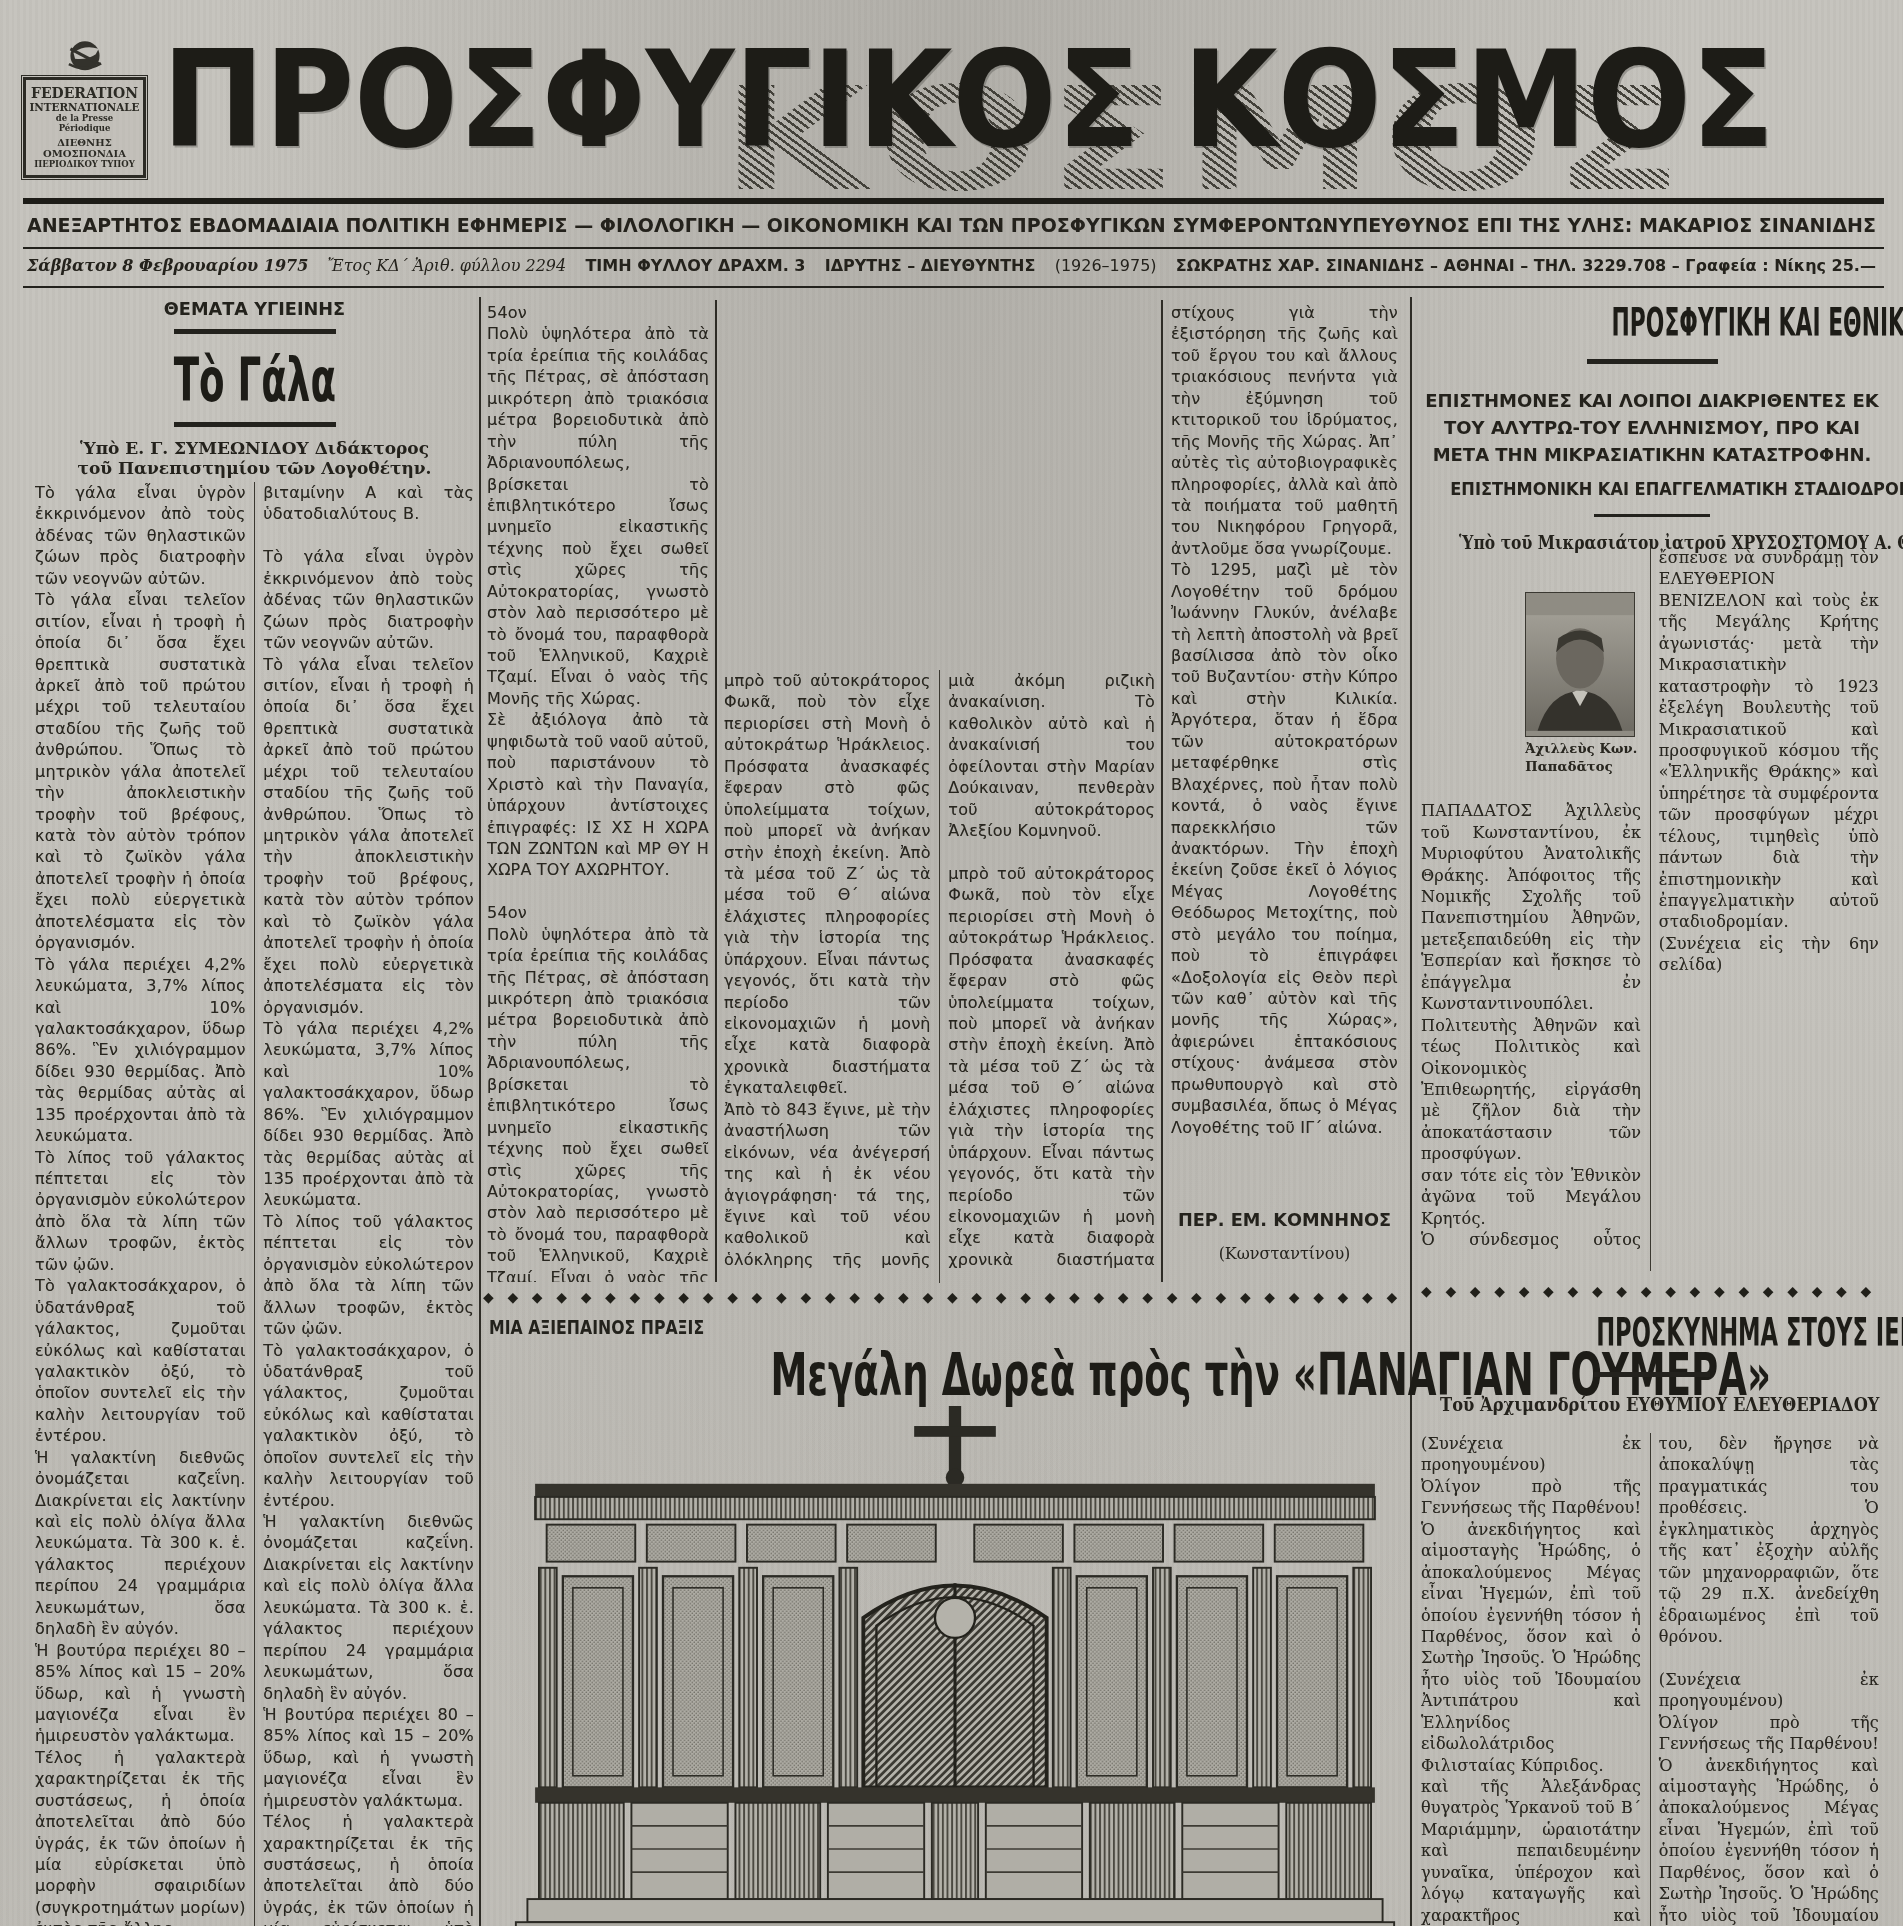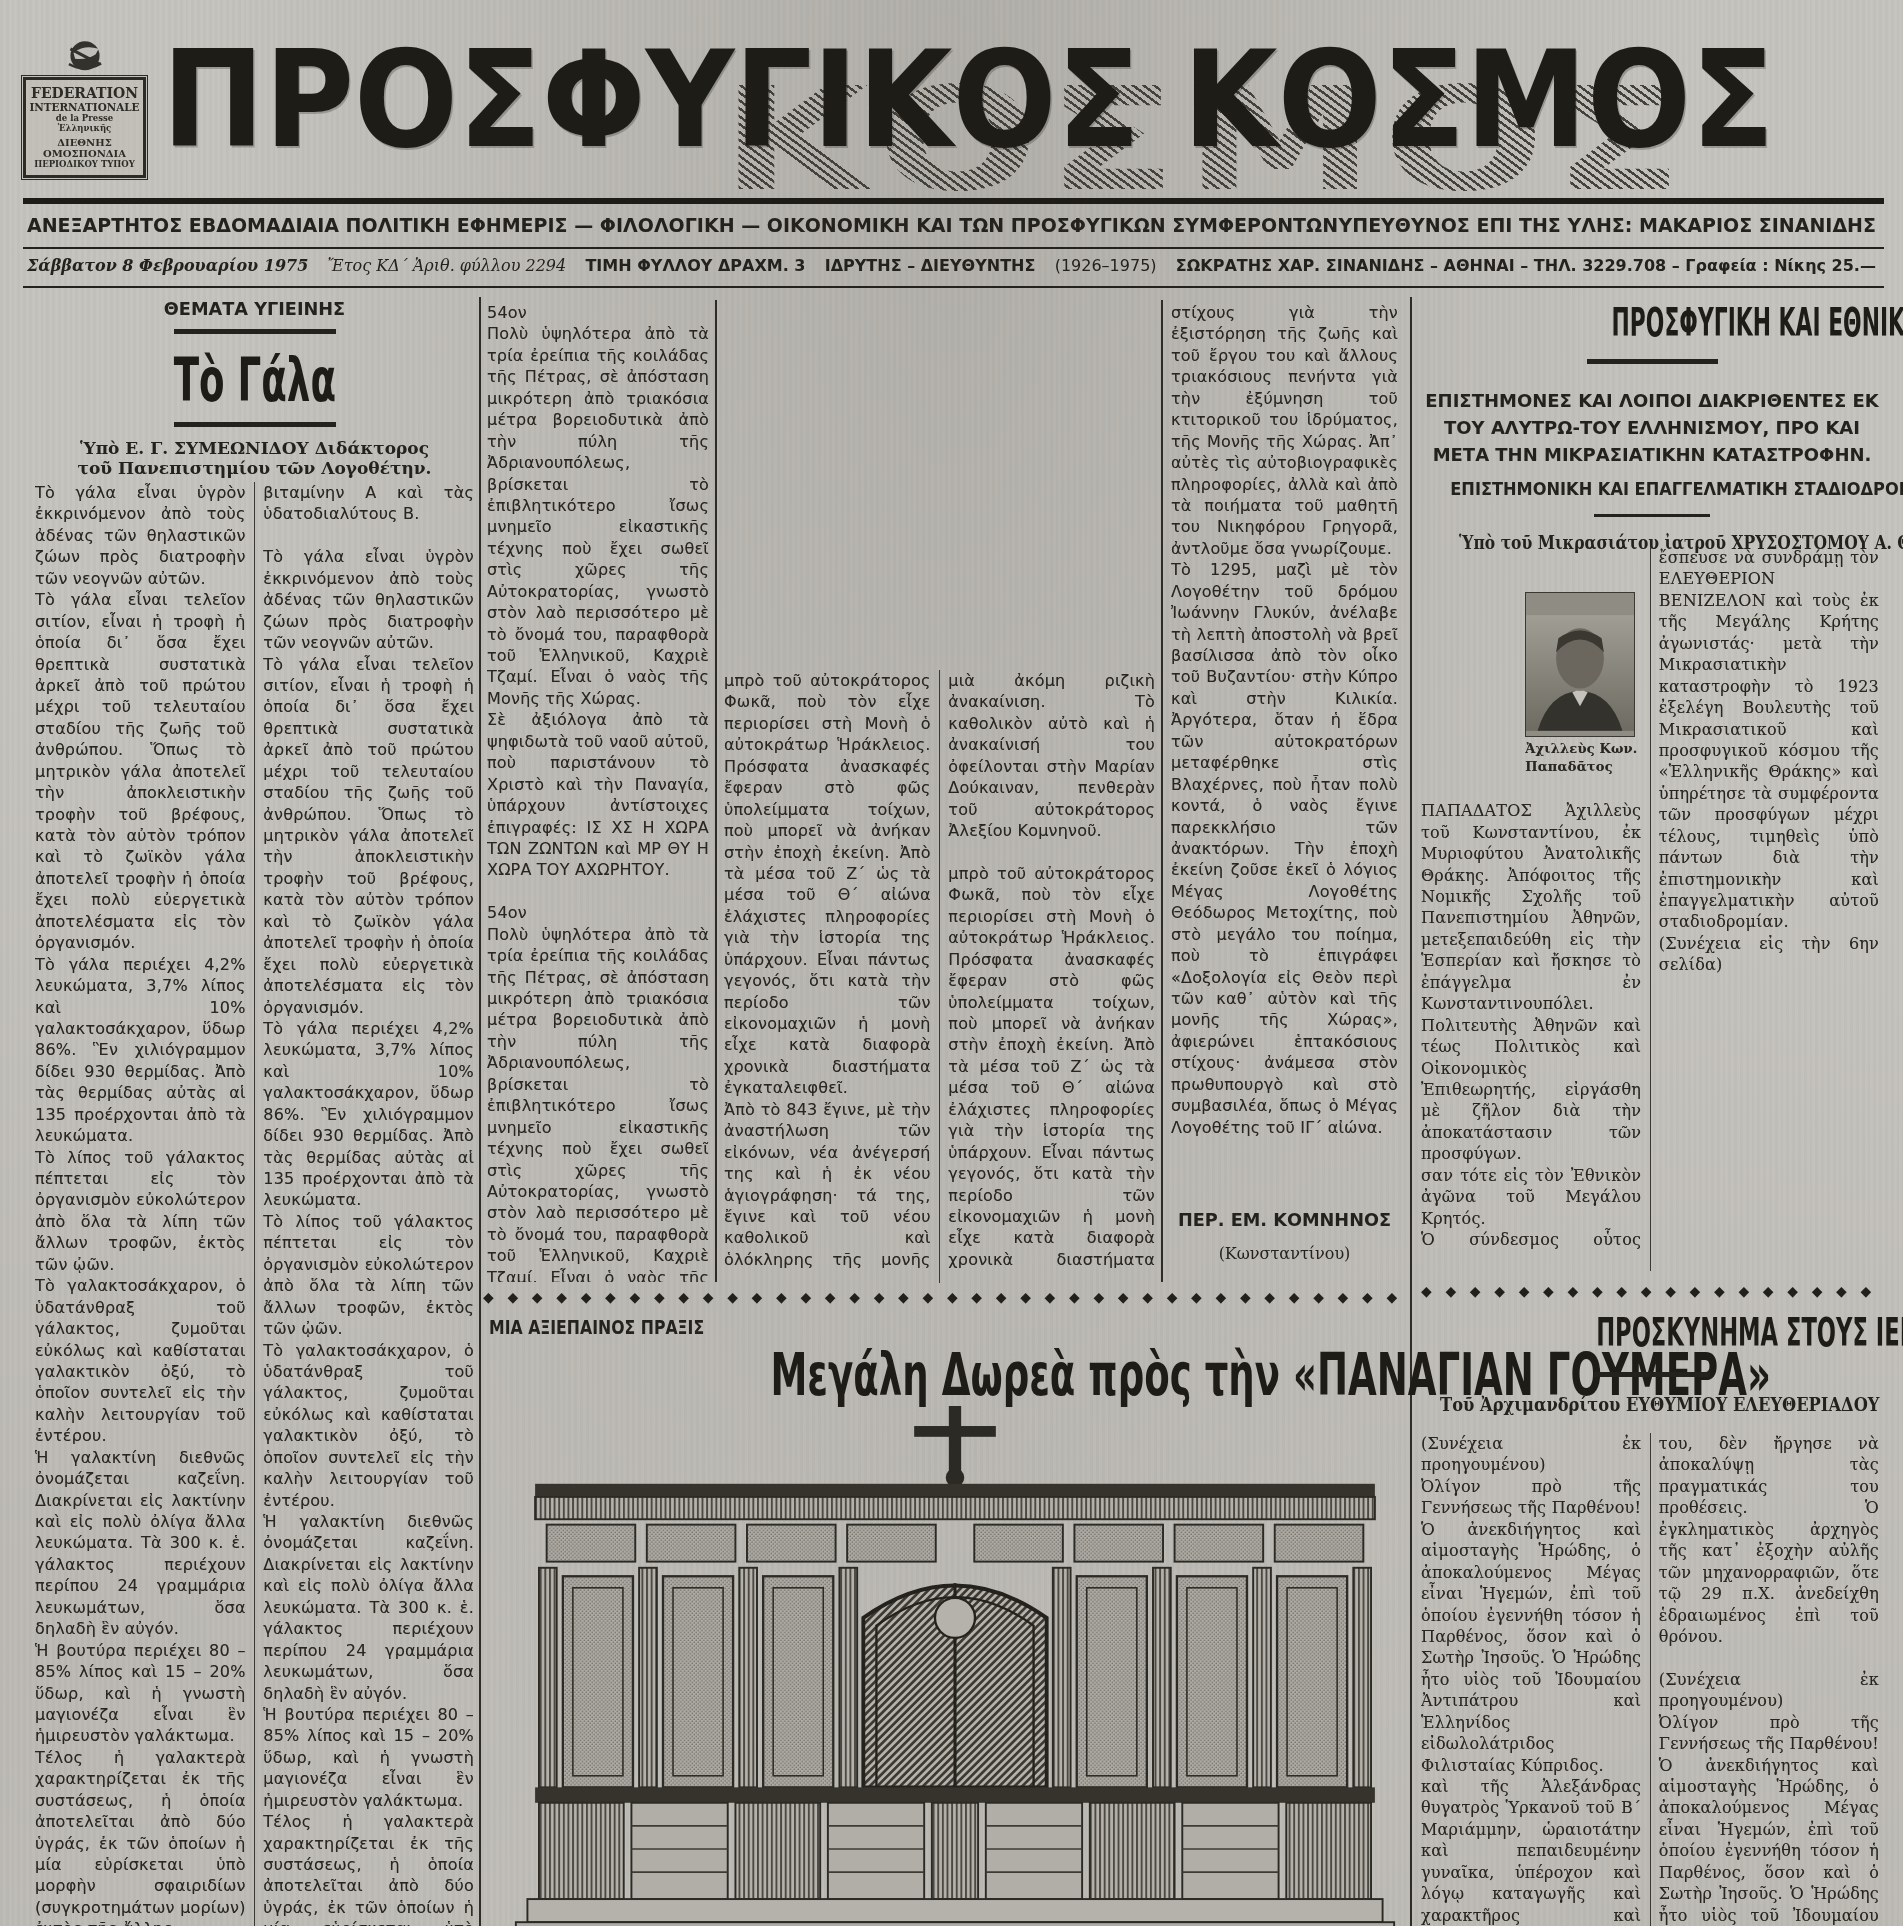--- a/index.html
+++ b/index.html
@@ -43,21 +43,21 @@
       <svg width="46" height="39" viewBox="0 0 120 100">
         <circle cx="60" cy="48" r="38" fill="#33322c"></circle>
         <path d="M30 40 Q60 18 95 30 L100 22 L88 44 Q66 60 34 56 Z" fill="#c0beb8"></path>
         <path d="M22 30 L98 70" stroke="#33322c" stroke-width="8"></path>
         <path d="M18 70 Q60 92 102 68" stroke="#33322c" stroke-width="7" fill="none"></path>
       </svg>
     </div>
     <div class="stamp-box">
       <div style="font-size:14px;">FEDERATION</div>
       <div style="font-size:10.4px;">INTERNATIONALE</div>
-      <div style="font-size:8.5px;">de la Presse Ἑλληνικῆς</div>
+      <div style="font-size:8.5px;">de la Presse Périodique</div>
       <div style="font-size:10px;margin-top:3.9px;">ΔΙΕΘΝΗΣ ΟΜΟΣΠΟΝΔΙΑ</div>
       <div style="font-size:8.5px;">ΠΕΡΙΟΔΙΚΟΥ ΤΥΠΟΥ</div>
     </div>
   </div>
 
   <div class="abs" style="left:162px;top:15.4px;width:1722px;height:181px;">
     <div class="abs sans" style="left:559px;top:42px;font-size:127px;font-weight:bold;letter-spacing:5.4px;
                 transform:scale(1.5,1.12);transform-origin:left top;white-space:nowrap;
                 background:repeating-linear-gradient(45deg,#43413a 0 1.9px,rgba(0,0,0,0) 1.9px 5px);
                 -webkit-background-clip:text;background-clip:text;color:transparent;">ΚΟΣΜΟΣ</div>

